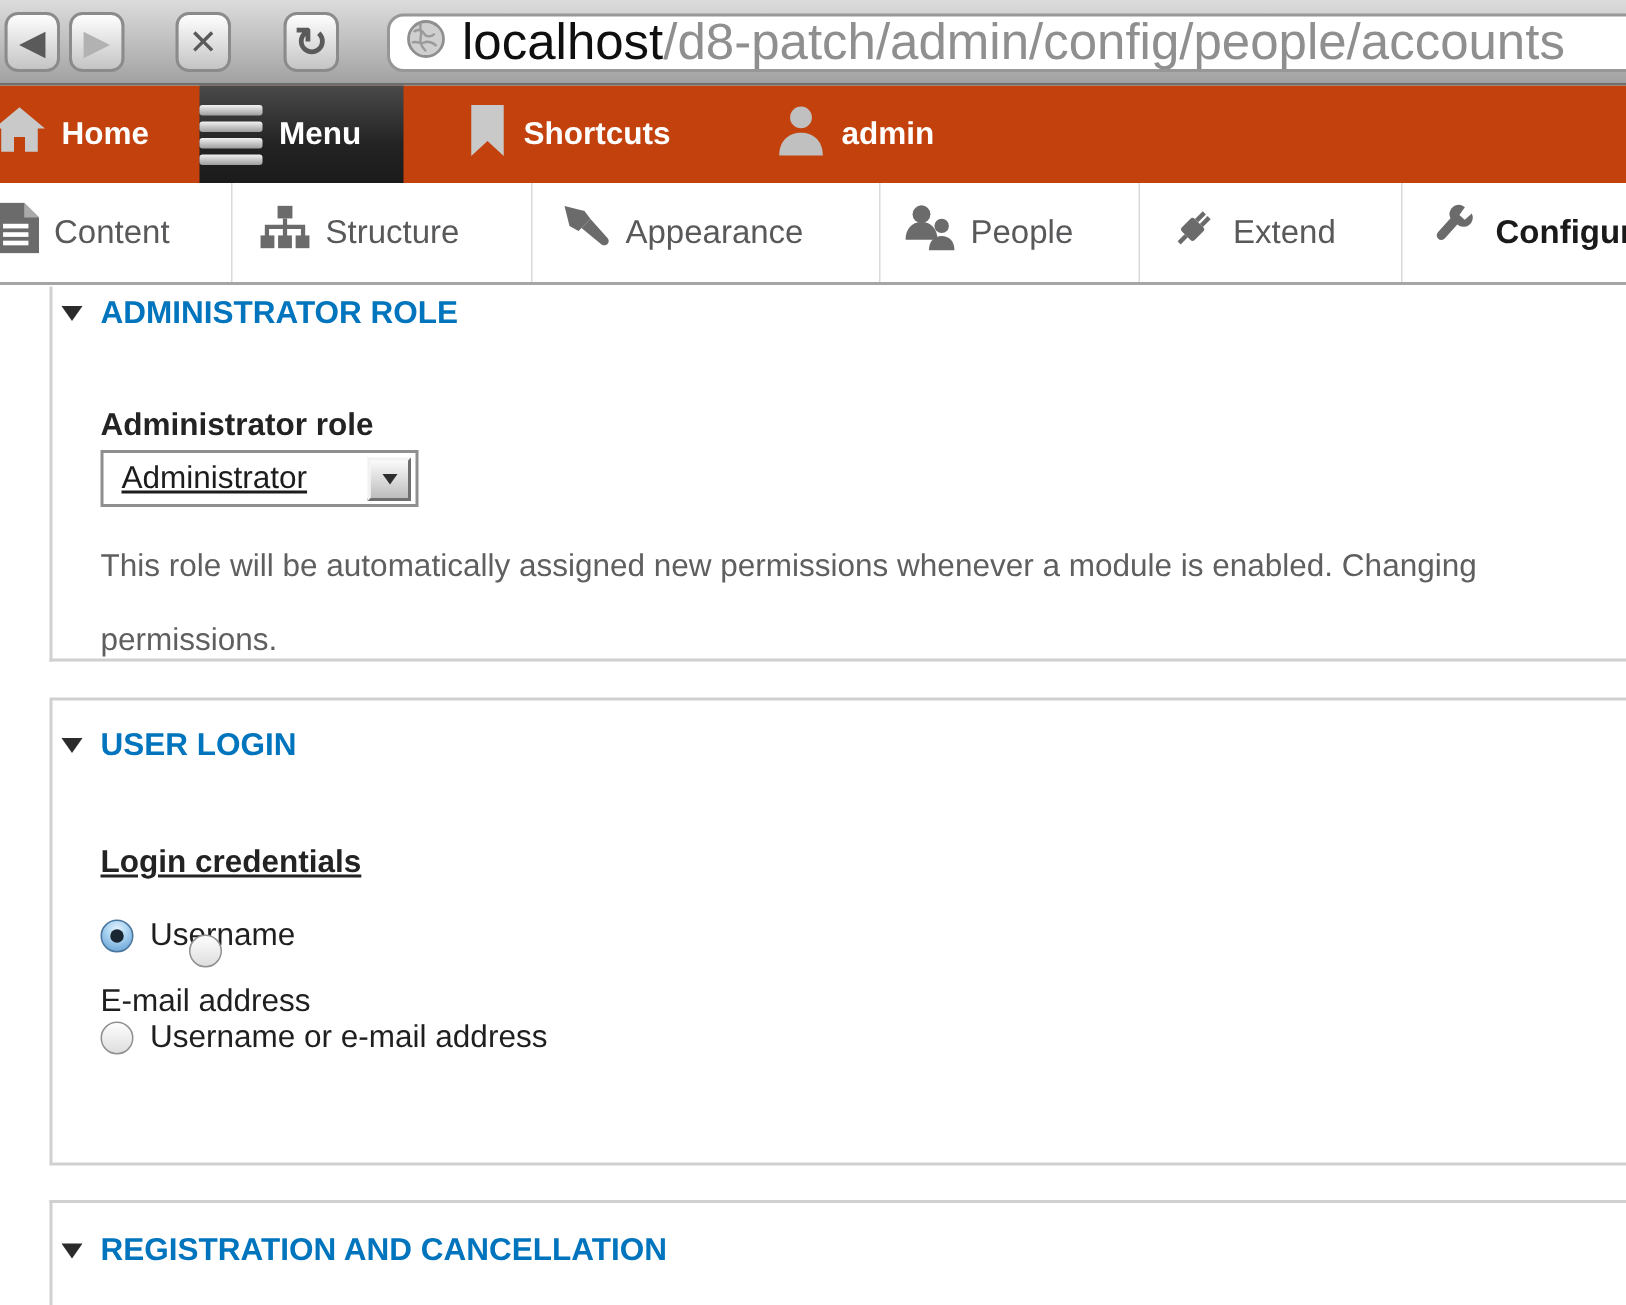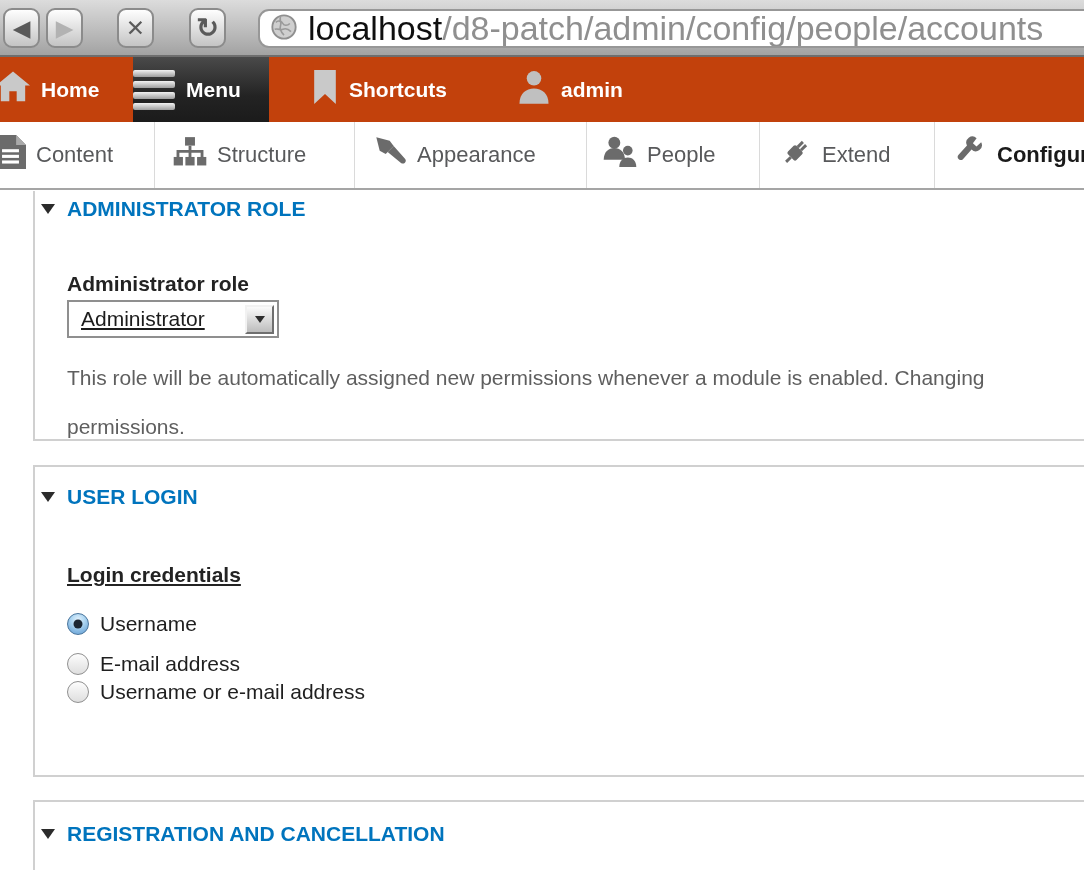--- a/index.html
+++ b/index.html
@@ -241,21 +241,21 @@
   <div class="legend" style="top:18px; left:6px;">
     <span class="tri"></span>
     <span>USER LOGIN</span>
   </div>
   <div class="field-label" style="top:96px;text-decoration:underline;">Login credentials</div>
 
   <div class="radio-row" style="top:145px;">
     <span class="radio sel"></span>
     <span class="radio-label">Username</span>
   </div>
-  <div class="radio-row" style="top:185px;">
+  <div class="radio-row" style="top:156px;flex-direction:column;">
     <span class="radio"></span>
     <span class="radio-label">E-mail address</span>
   </div>
   <div class="radio-row" style="top:213px;">
     <span class="radio"></span>
     <span class="radio-label">Username or e-mail address</span>
   </div>
 
 </div>
 

